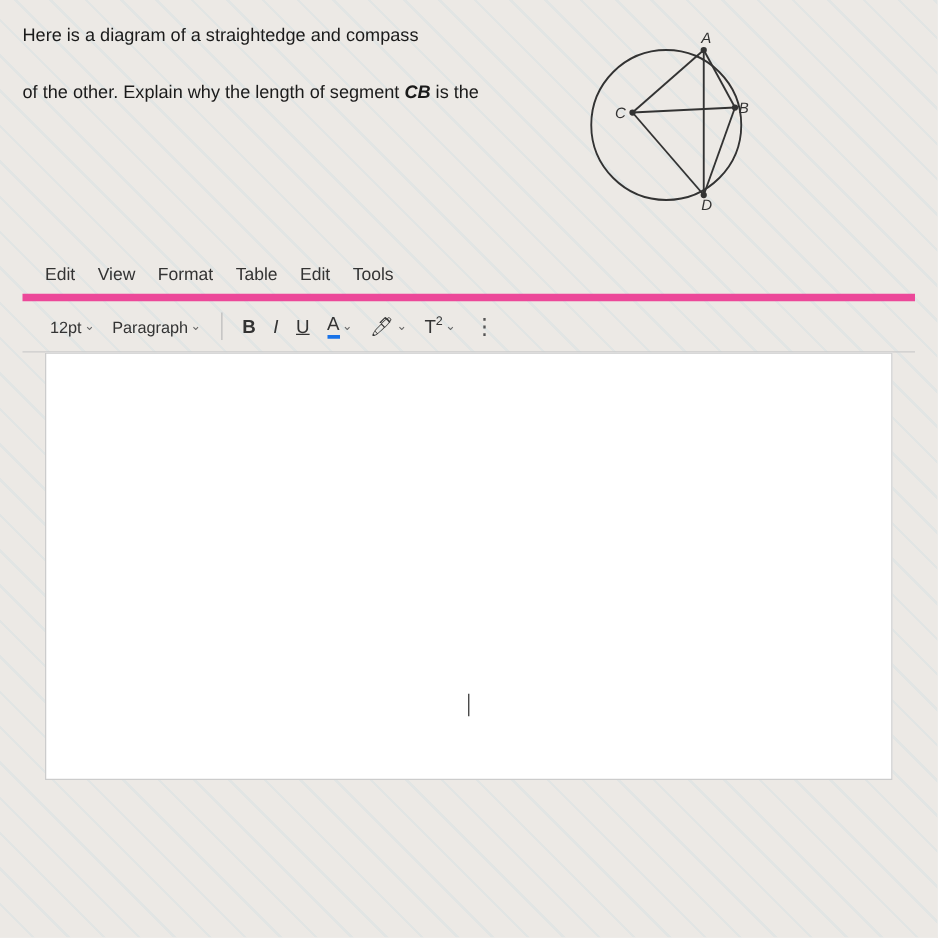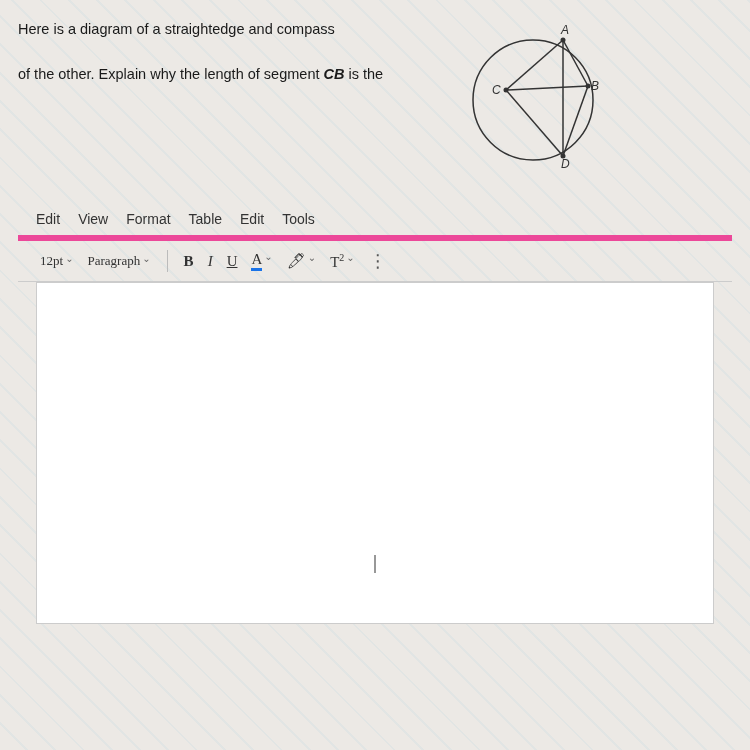--- a/index.html
+++ b/index.html
@@ -112,29 +112,29 @@
 
     .toolbar-divider {
       width: 1px;
       height: 22px;
       background: #bbb;
       margin: 0 6px;
     }
 
     .toolbar-btn {
       display: flex;
+      align-items: center;
       gap: 2px;
       cursor: pointer;
       padding: 2px 4px;
       border-radius: 3px;
       font-size: 13px;
       color: #333;
       background: transparent;
       border: none;
-      font-family: Liberation Serif, serif;
     }
 
     .chevron {
       font-size: 10px;
       color: #666;
     }
 
     .btn-bold {
       font-weight: bold;
       font-size: 15px;

